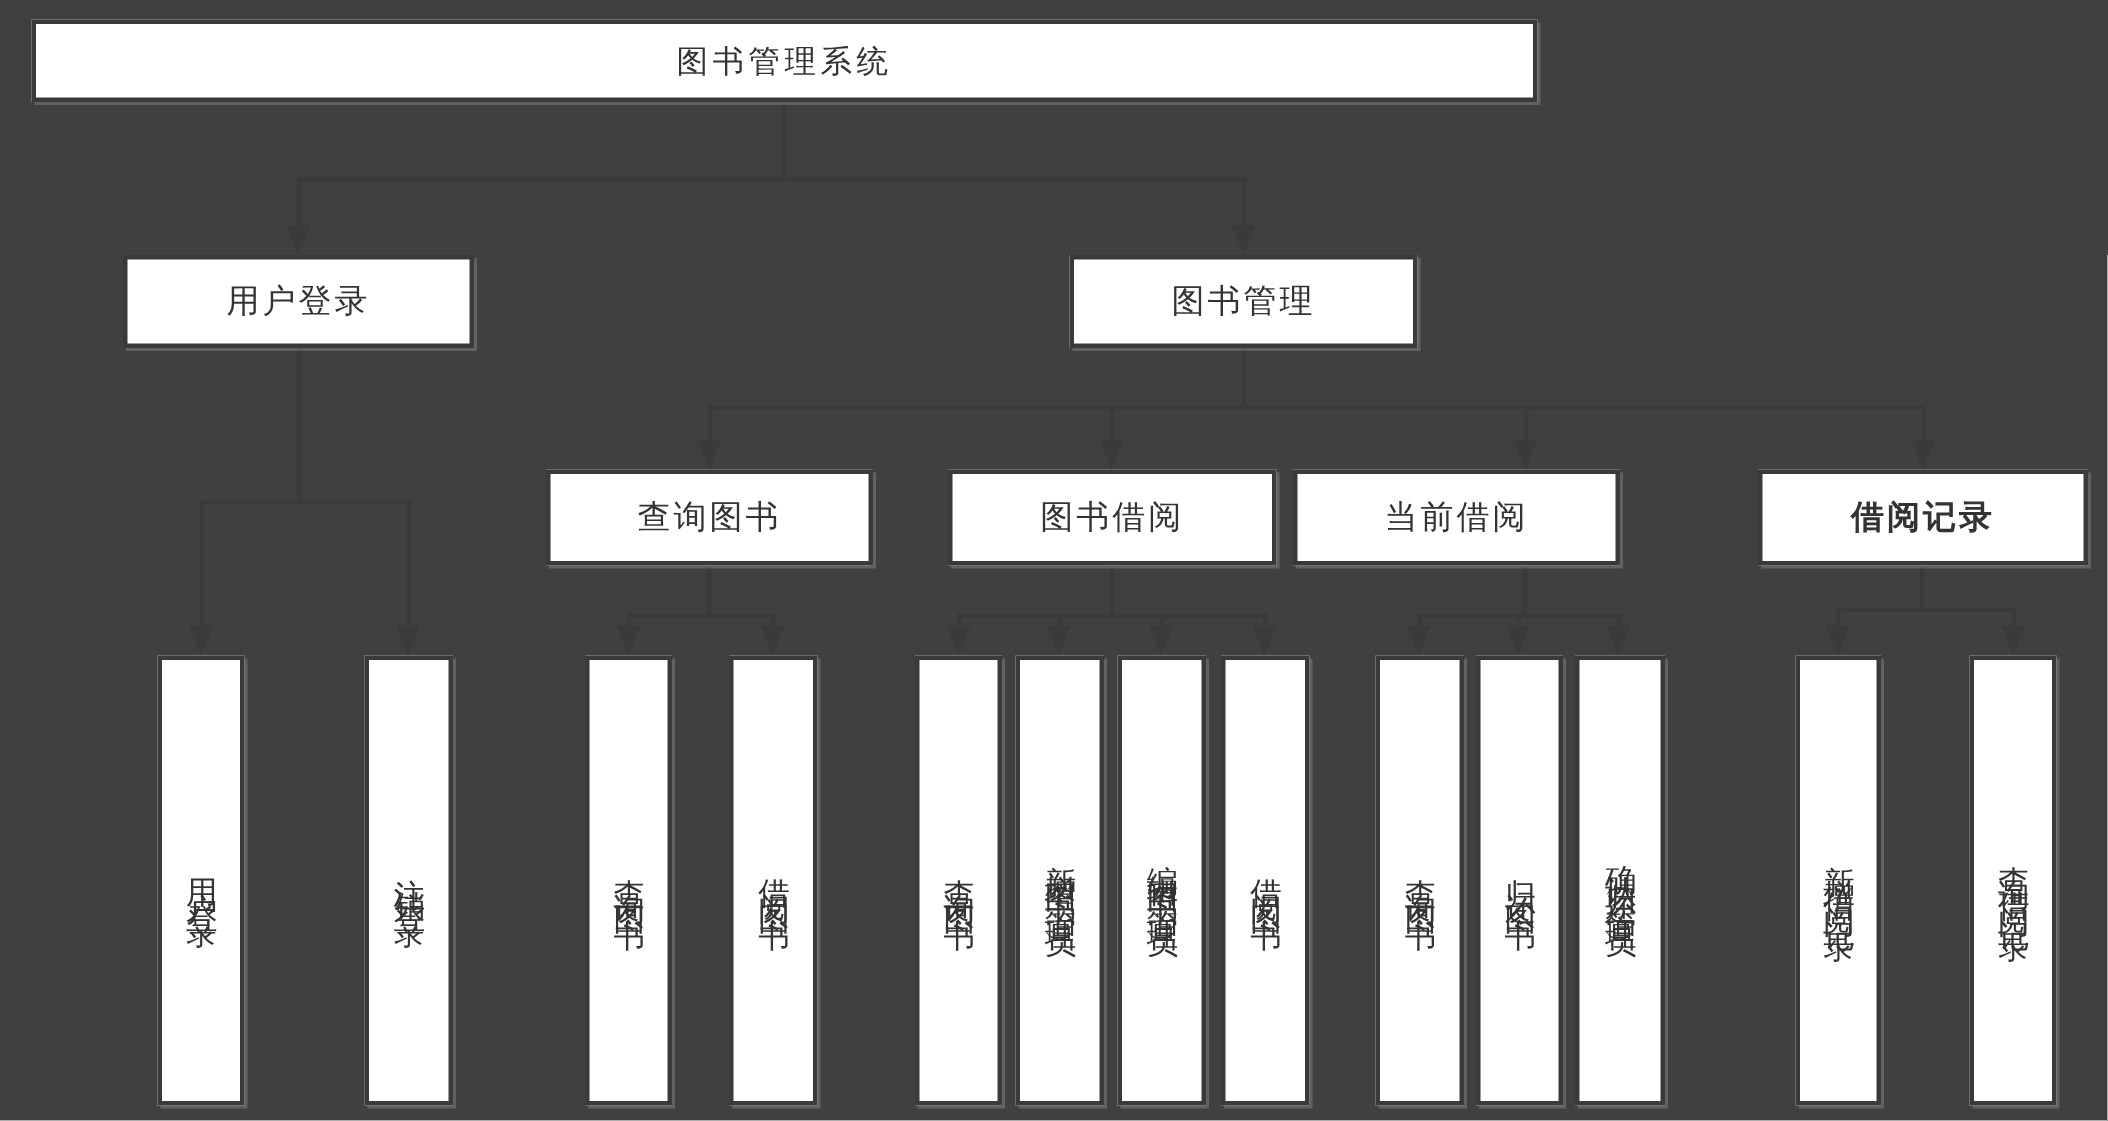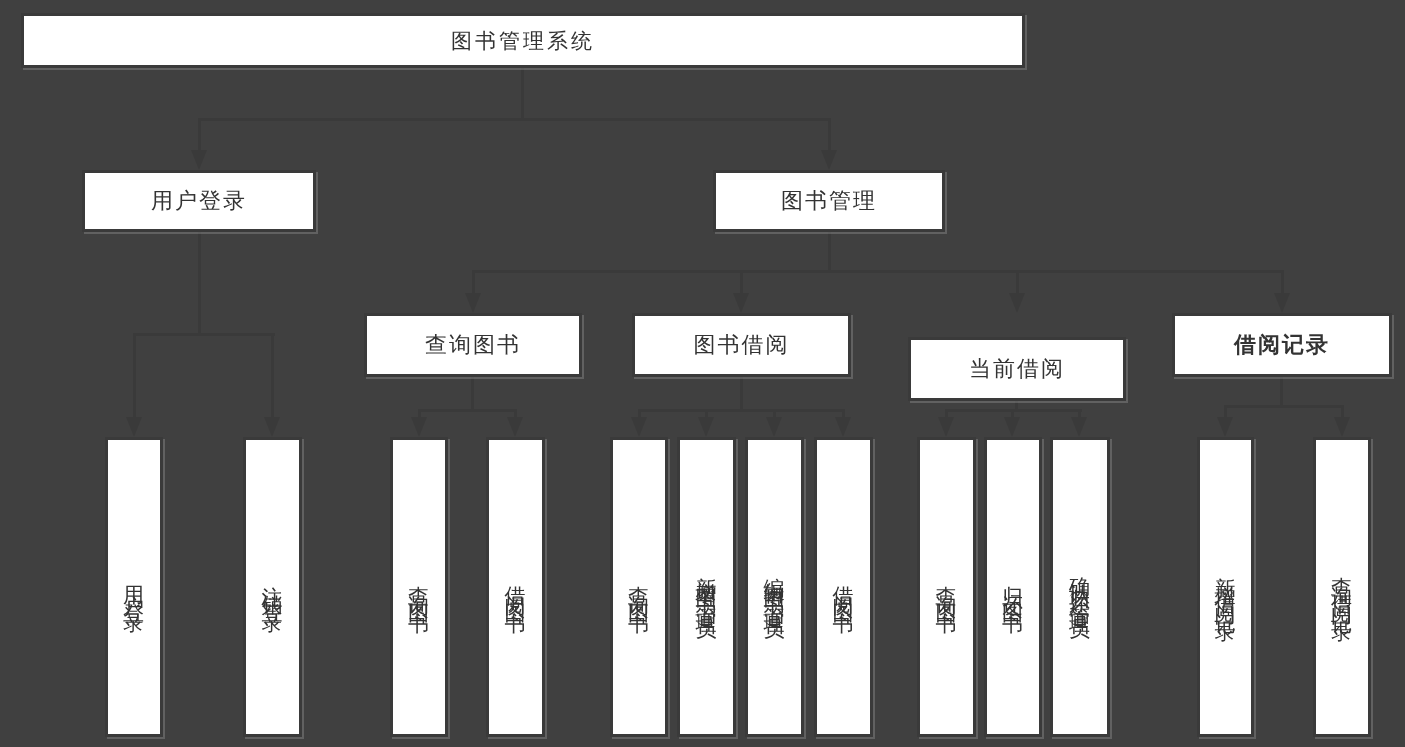--- a/index.html
+++ b/index.html
@@ -67,21 +67,21 @@
   <div class="box box-h" style="left:713px;top:170px;width:232px;height:62px;font-family:Liberation Serif, serif;">
     <span>图书管理</span>
   </div>
 
   <div class="box box-h" style="left:364px;top:313px;width:218px;height:64px;">
     <span>查询图书</span>
   </div>
   <div class="box box-h" style="left:632px;top:313px;width:219px;height:64px;">
     <span>图书借阅</span>
   </div>
-  <div class="box box-h" style="left:908px;top:313px;width:218px;height:64px;margin-top:24px;">
+  <div class="box box-h" style="left:862px;top:313px;width:218px;height:64px;">
     <span>当前借阅</span>
   </div>
   <div class="box box-h" style="left:1172px;top:313px;width:220px;height:64px;font-weight:bold;">
     <span>借阅记录</span>
   </div>
 
   <div class="box box-leaf" style="left:105px;top:437px;width:58px;height:300px;">
     <span>用户登录</span>
   </div>
   <div class="box box-leaf" style="left:243px;top:437px;width:59px;height:300px;">

